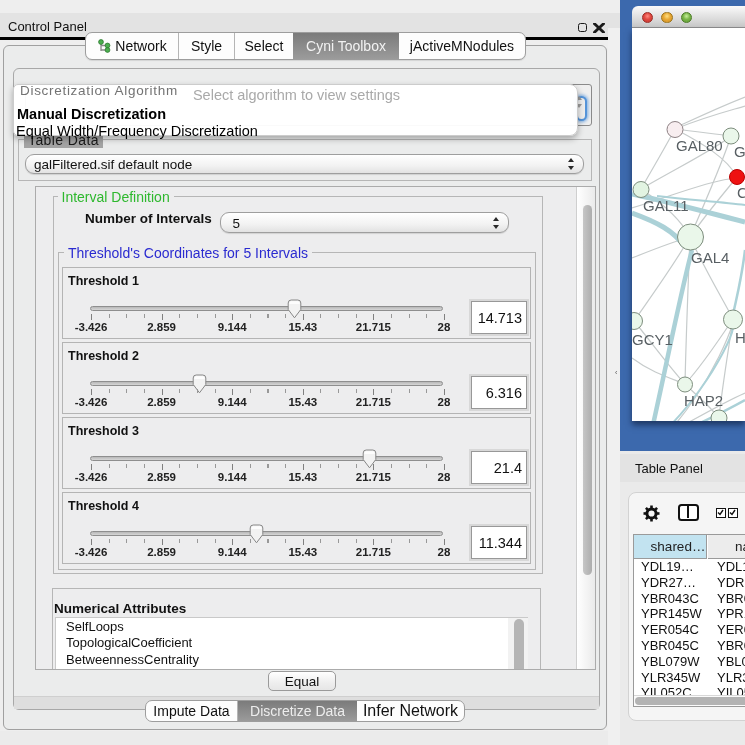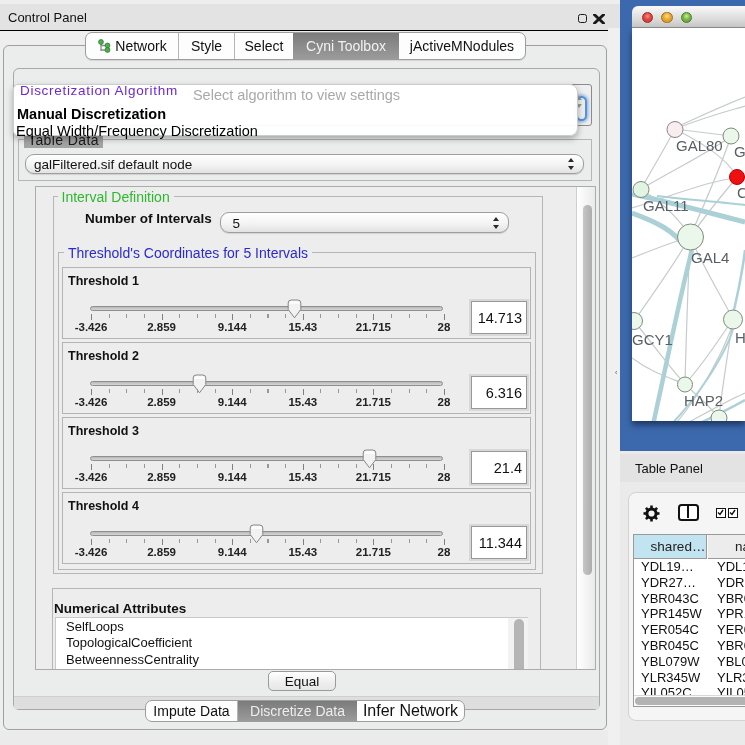--- a/index.html
+++ b/index.html
@@ -28,21 +28,21 @@
   .tl { position:absolute; top:53px; transform:translateX(-50%); font-size:11.5px; font-weight:bold; color:#222; }
   .vbox { position:absolute; left:408px; top:33px; width:56px; height:33px; background:#fff;
           border:1px solid #989898; box-shadow:0 0 0 2px #d8d8d8; font-size:14.5px; color:#111;
           display:flex; align-items:center; justify-content:flex-end; padding-right:4px; }
 </style>
 </head>
 <body>
 
 <div class="abs" id="leftwin" style="left:0;top:0;width:620px;height:745px;background:#eeeeee;">
 
-  <div class="abs" style="left:0;top:4px;width:620px;height:27px;background:#e3e3e3;border-bottom:1px solid #000000;">
+  <div class="abs" style="left:0;top:13px;width:620px;height:27px;background:#e3e3e3;border-bottom:3px solid #000000;">
     <div class="abs" style="left:8px;top:6px;font-size:13px;color:#111;">Control Panel</div>
     <div class="abs" style="left:578px;top:9.5px;width:9px;height:9.5px;border:1.5px solid #1a1a1a;border-radius:2.5px;"></div>
     <svg class="abs" style="left:593px;top:9.5px;" width="12" height="10" viewBox="0 0 12 10">
       <path d="M1.5 0.8 L10.5 9.2 M10.5 0.8 L1.5 9.2" stroke="#1a1a1a" stroke-width="2.9" stroke-linecap="round"></path>
     </svg>
   </div>
 
   <div class="abs" style="left:3px;top:45px;width:604px;height:685px;background:#ebecec;border:1px solid #a0a0a0;border-radius:6px;"></div>
   <div class="abs" style="left:13px;top:68px;width:587px;height:642px;background:#ebecec;border:1px solid #a8a8a8;border-radius:6px;"></div>
 
@@ -175,21 +175,21 @@
   <div class="abs" style="left:14px;top:696px;width:585px;height:13px;background:#dedede;border-top:1px solid #cfcfcf;"></div>
   <div class="abs" style="left:0;top:731px;width:608px;height:14px;background:#ebebeb;"></div>
   <div class="abs" style="left:145px;top:700px;height:22px;border:1px solid #9d9d9d;border-radius:7px;background:#fdfdfd;overflow:hidden;display:flex;">
     <div style="width:92px;display:flex;align-items:center;justify-content:center;font-size:14px;color:#111;border-right:1px solid #b5b5b5;">Impute Data</div>
     <div style="width:119px;display:flex;align-items:center;justify-content:center;font-size:14px;color:#ededed;background:linear-gradient(#7b7b7b,#9b9b9b);">Discretize Data</div>
     <div style="width:107px;display:flex;align-items:center;justify-content:center;font-size:16px;color:#111;">Infer Network</div>
   </div>
 </div>
 
 <div class="abs" style="left:13px;top:84px;width:565px;height:52px;background:rgba(255,255,255,0.96);border:1px solid #cccccc;border-radius:5px 8px 8px 5px;box-shadow:0 3px 6px rgba(0,0,0,0.3);z-index:50;">
-  <div class="abs" style="left:6px;top:-2px;font-size:13.5px;letter-spacing:0.7px;color:#6d28d9;">Discretization Algorithm</div>
+  <div class="abs" style="left:6px;top:-2px;font-size:13.5px;letter-spacing:0.7px;color:#737373;">Discretization Algorithm</div>
   <div class="abs" style="left:0;top:2px;width:565px;text-align:center;font-size:14.5px;color:#a9a9a9;">Select algorithm to view settings</div>
   <div class="abs" style="left:3px;top:21px;font-size:14.5px;font-weight:bold;color:#000;">Manual Discretization</div>
   <div class="abs" style="left:2px;top:38px;font-size:14.5px;color:#000;">Equal Width/Frequency Discretization</div>
 </div>
 
 <div class="abs" style="left:608px;top:28px;width:12px;height:717px;background:#f0f0f0;"></div>
 <div class="abs" style="left:615px;top:369px;width:5px;height:6px;color:#555;font-size:7px;">‹</div>
 
 <div class="abs" style="left:620px;top:0;width:125px;height:451px;background:#3c69ad;">
 

